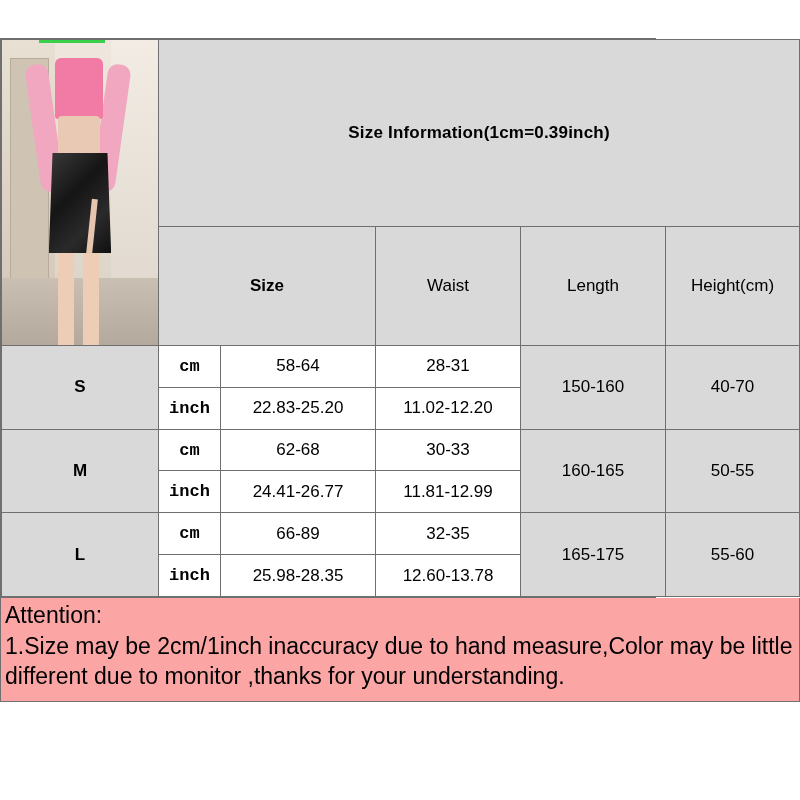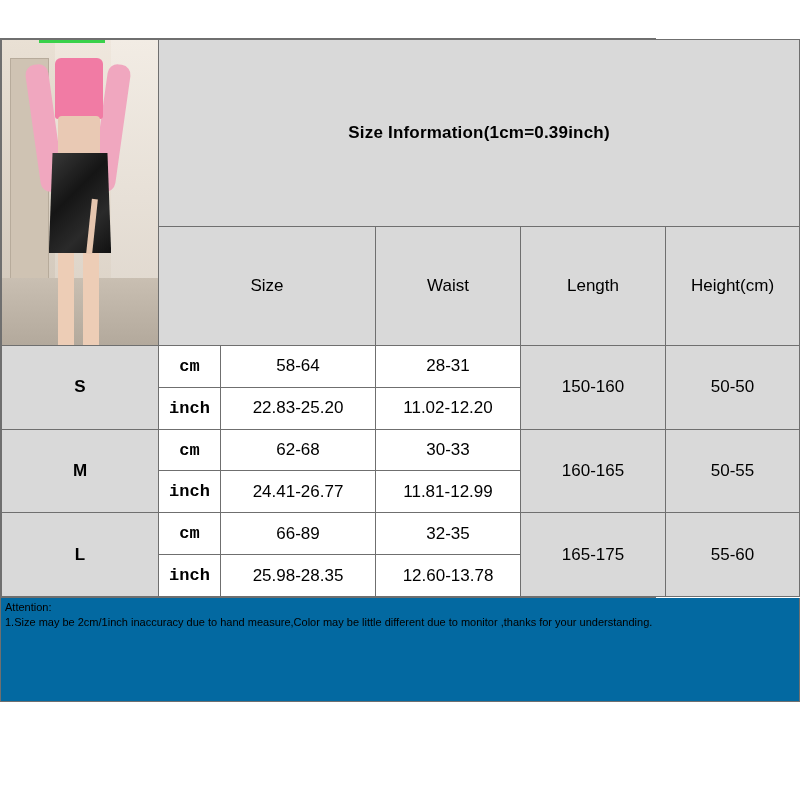--- a/index.html
+++ b/index.html
@@ -59,21 +59,21 @@
     letter-spacing: .2px;
   }
   
   .hdr {
     font-size: 17px;
     font-weight: normal;
     background: #d9d9d9 !important;
   }
   .hdr-size {
     font-size: 27px;
-    font-weight: normal;
+    font-weight: bold;
   }
   .unit {
     font-size: 16px;
     font-weight: bold;
     background: #ffffff !important;
     width: 62px;
     font-family: Liberation Mono, monospace;
   }
   .val {
     background: #ffffff !important;
@@ -150,23 +150,23 @@
   .attention {
     position: absolute;
     left: 0;
     top: 598px;
     width: 800px;
     height: 104px;
     box-sizing: border-box;
     border-left: 1px solid #6f6f6f;
     border-right: 1px solid #6f6f6f;
     border-bottom: 1px solid #6f6f6f;
-    background: #0369a1;
+    background: #fca5a5;
     padding: 2px 6px 0 4px;
-    font-size: 11px;
+    font-size: 23px;
     line-height: 1.33;
   }
   .attention div { white-space: nowrap; }
   .attention .wrapline { white-space: normal; }
 </style>
 </head>
 <body>
 
 <div class="page">
 
@@ -208,21 +208,21 @@
           <td class="hdr">Height(cm)</td>
           <td class="hdr">Weight(kg)</td>
         </tr>
 
         <tr>
           <td class="sizecell" rowspan="2">S</td>
           <td class="unit">cm</td>
           <td class="val">58-64</td>
           <td class="val">28-31</td>
           <td class="hw" rowspan="2">150-160</td>
-          <td class="hw" rowspan="2">50-50</td>
+          <td class="hw" rowspan="2">40-70</td>
         </tr>
         <tr>
           <td class="unit">inch</td>
           <td class="val">22.83-25.20</td>
           <td class="val">11.02-12.20</td>
         </tr>
 
         <tr>
           <td class="sizecell" rowspan="2">M</td>
           <td class="unit">cm</td>

